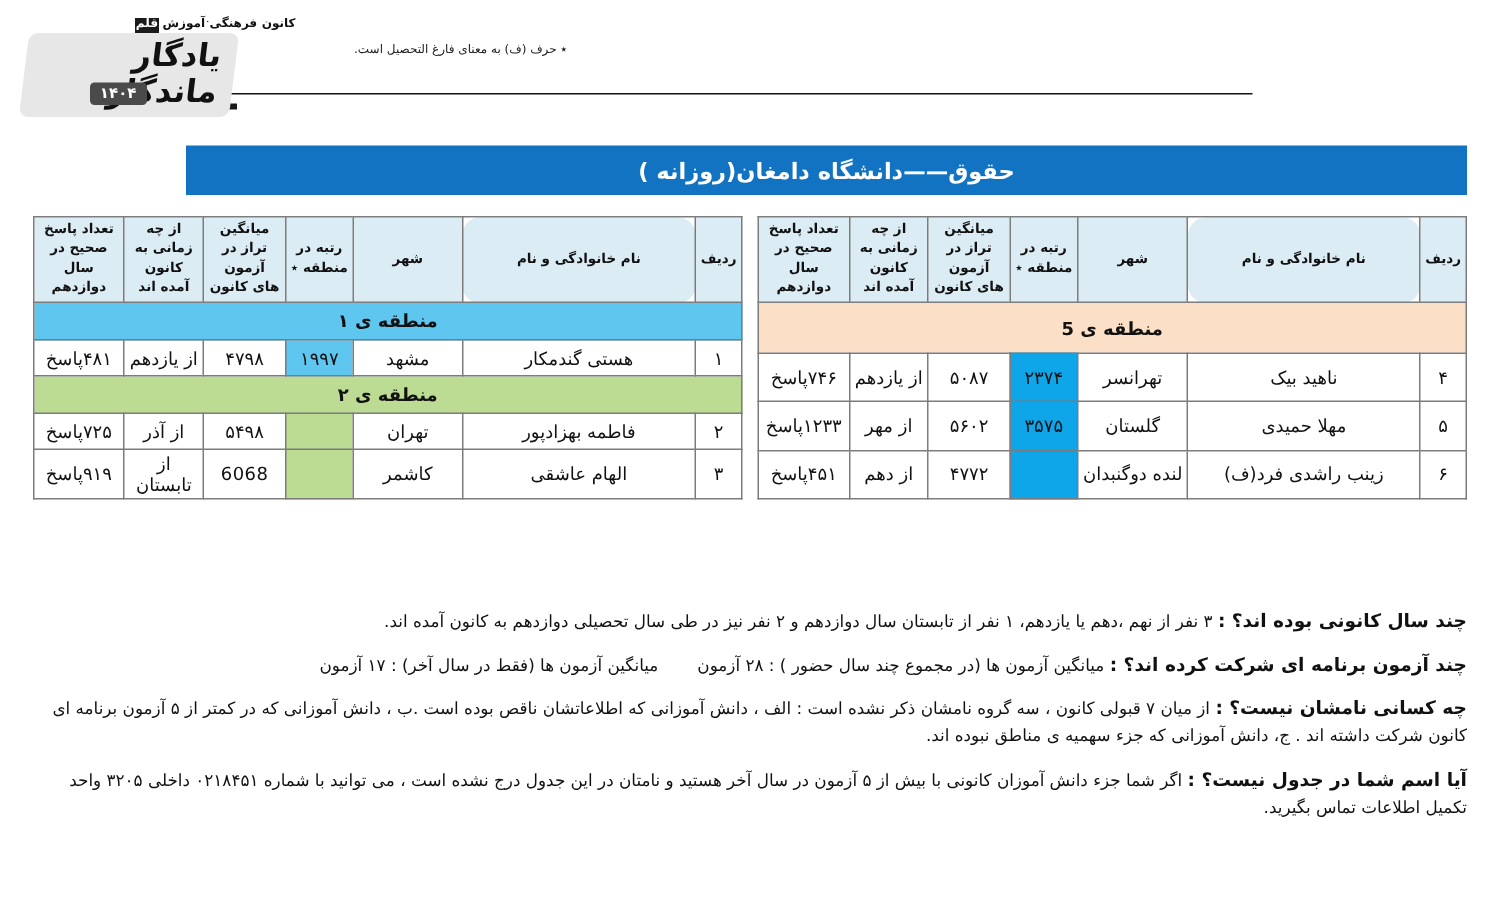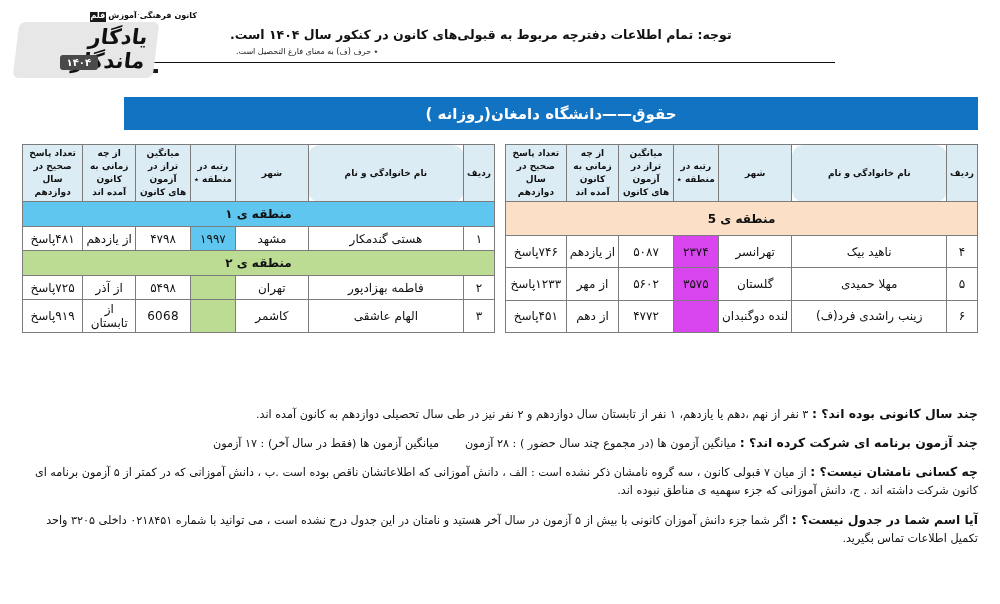--- a/index.html
+++ b/index.html
@@ -106,21 +106,21 @@
   td.ans { font-size: 9.5px; }
   tr.region td {
     font-weight: bold; font-size: 12px; height: 25px;
     border-right: 1px solid #7c7c7c; border-left: 1px solid #7c7c7c;
   }
   .reg-1 { background: #5ec6ef; }
   .reg-2 { background: #bcdb93; }
   .reg-3 { background: #fbdfc6; }
   .cell-1 { background: #5ec6ef; }
   .cell-2 { background: #bcdb93; }
-  .cell-3 { background: #d946ef; }
+  .cell-3 { background: #0ea5e9; }
 
   
   .c-rdf   { width: 26px; }
   .c-name  { width: 166px; border-radius: 12px; }
   .c-city  { width: 76px; }
   .c-rank  { width: 46px; }
   .c-avg   { width: 56px; }
   .c-from  { width: 54px; }
   .c-ans   { width: 61px; }
 
@@ -159,21 +159,20 @@
       </svg>
       <div class="logo-words">
         <span>کانون</span>
         <span>فرهنگی</span>
         <span>آموزش</span>
         <span class="inv">قلم چی</span>
       </div>
     </div>
 
     <div class="notice-wrap">
-      <div class="notice-main">توجه: تمام اطلاعات دفترچه مربوط به قبولی‌های کانون در کنکور سال ۱۴۰۴ است.</div>
       <div class="notice-sub">٭ حرف (ف) به معنای فارغ التحصیل است.</div>
     </div>
     <div class="header-rule"></div>
 
     <div class="brand">
       <div class="brand-plate">یادگار ماندگار</div>
       <div class="brand-year">۱۴۰۴</div>
     </div>
   </div>
 

